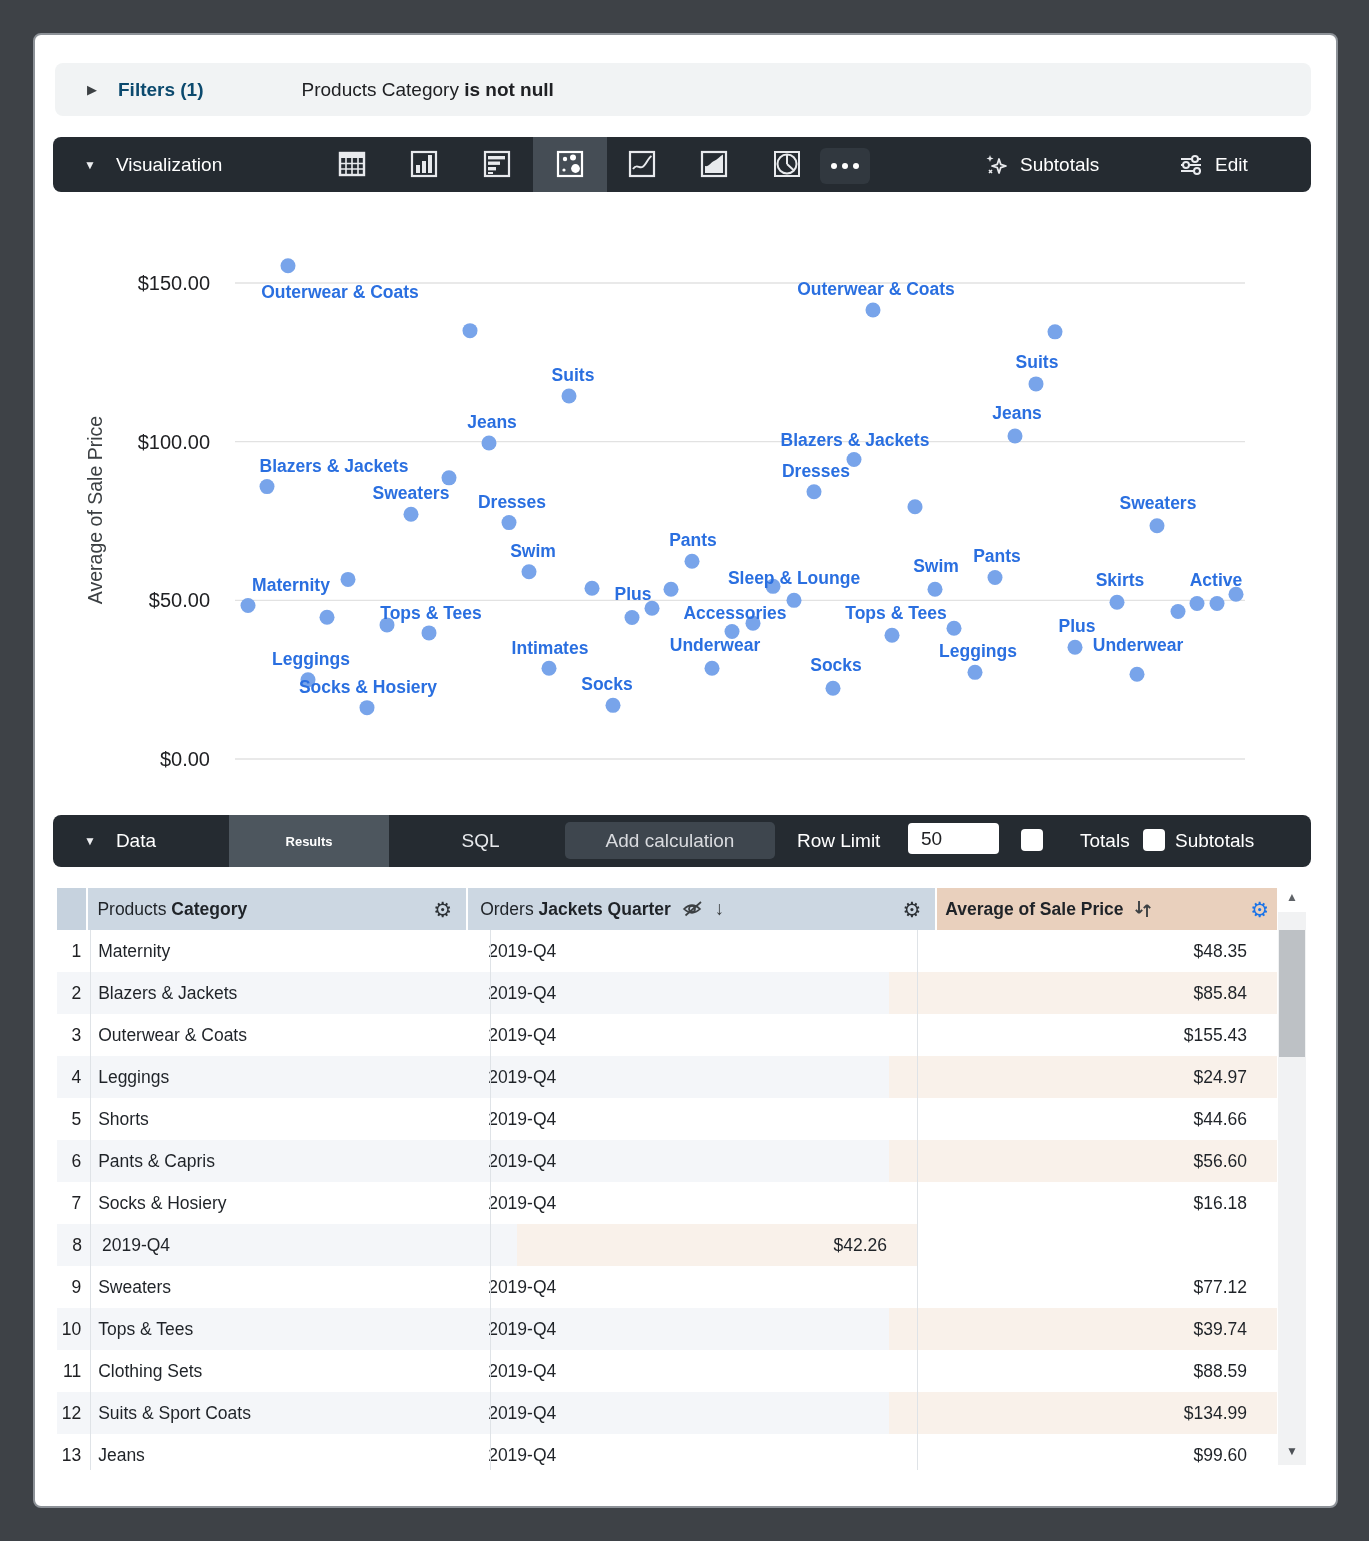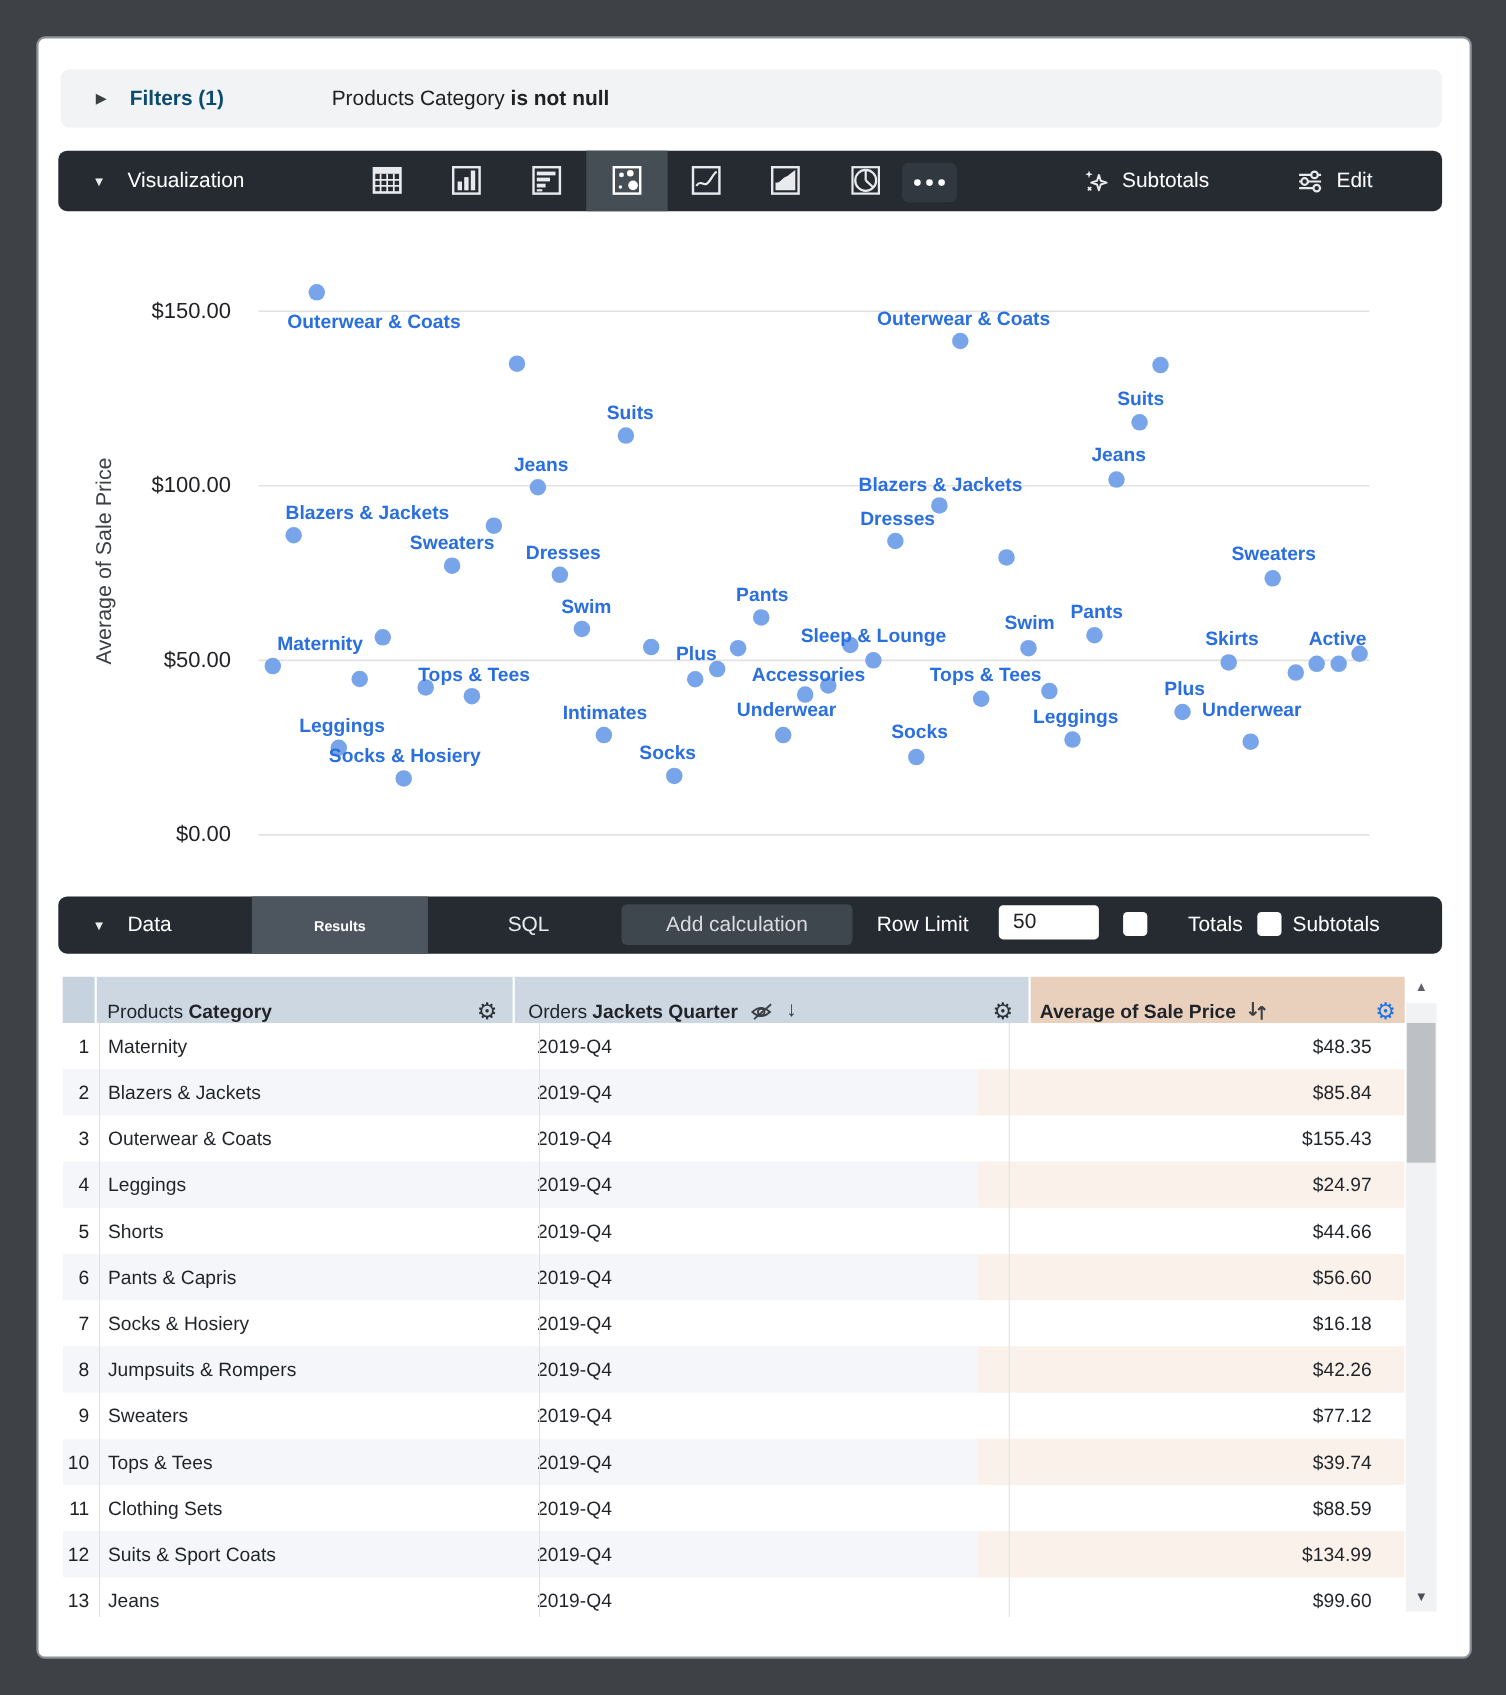--- a/index.html
+++ b/index.html
@@ -29,21 +29,21 @@
   #sql-tab{position:absolute;left:375px;top:0;width:105px;height:52px;display:flex;align-items:center;justify-content:center;font-size:19px;color:#e8eaed;}
   #add-calc{position:absolute;left:512px;top:7px;width:210px;height:37px;background:#3e464e;border-radius:5px;display:flex;align-items:center;justify-content:center;font-size:19px;color:#d9dbdf;}
   #rowlimit-label{position:absolute;left:744px;top:0;height:52px;display:flex;align-items:center;font-size:19px;}
   #rowlimit-input{position:absolute;left:855px;top:8px;width:78px;height:31px;background:#fff;border:none;border-radius:4px;font-size:19px;color:#202124;padding:0 0 0 13px;font-family:"Liberation Sans",sans-serif;}
   .chk{position:absolute;top:14px;width:22px;height:22px;background:#fff;border-radius:4px;}
   .chk-label{position:absolute;top:0;height:52px;display:flex;align-items:center;font-size:19px;color:#fff;}
   
   #chart-svg{left:0;top:192px;}
   
   #thead{left:57px;top:888px;width:1220px;height:42px;display:flex;gap:2px;}
-  .hcell{height:42px;display:flex;align-items:flex-end;font-size:17.5px;color:#1f2328;box-sizing:border-box;}
+  .hcell{height:42px;display:flex;align-items:center;font-size:17.5px;color:#1f2328;box-sizing:border-box;}
   .hdim{background:#ccd7e2;}
   .hnum{width:31px;background:#c6d2de;}
   .hc1{width:398px;padding-left:9px;}
   .hc2{width:492px;padding-left:12px;}
   .hmeas{width:358px;background:#e9d0bd;padding-left:8px;}
   .hcell .hpre{font-weight:400;white-space:pre;}
   .hcell b{font-weight:700;}
   .gear{font-size:21px;color:#2d3237;margin-left:auto;margin-right:14px;line-height:1;}
   .gear.blue{color:#1a73e8;margin-right:8px;}
   .sort-arrow{font-size:19px;font-weight:700;color:#3c4043;margin-left:10px;}
@@ -329,21 +329,20 @@
         <div class="tcell cc3">$56.60</div>
       </div>
       <div class="trow odd">
         <div class="tcell cnum">7</div>
         <div class="tcell cc1">Socks &amp; Hosiery</div>
         <div class="tcell cc2">2019-Q4</div>
         <div class="tcell cc3">$16.18</div>
       </div>
       <div class="trow even">
         <div class="tcell cnum">8</div>
-        <div class="tcell cc1">Jumpsuits &amp; Rompers</div>
         <div class="tcell cc2">2019-Q4</div>
         <div class="tcell cc3">$42.26</div>
       </div>
       <div class="trow odd">
         <div class="tcell cnum">9</div>
         <div class="tcell cc1">Sweaters</div>
         <div class="tcell cc2">2019-Q4</div>
         <div class="tcell cc3">$77.12</div>
       </div>
       <div class="trow even">

